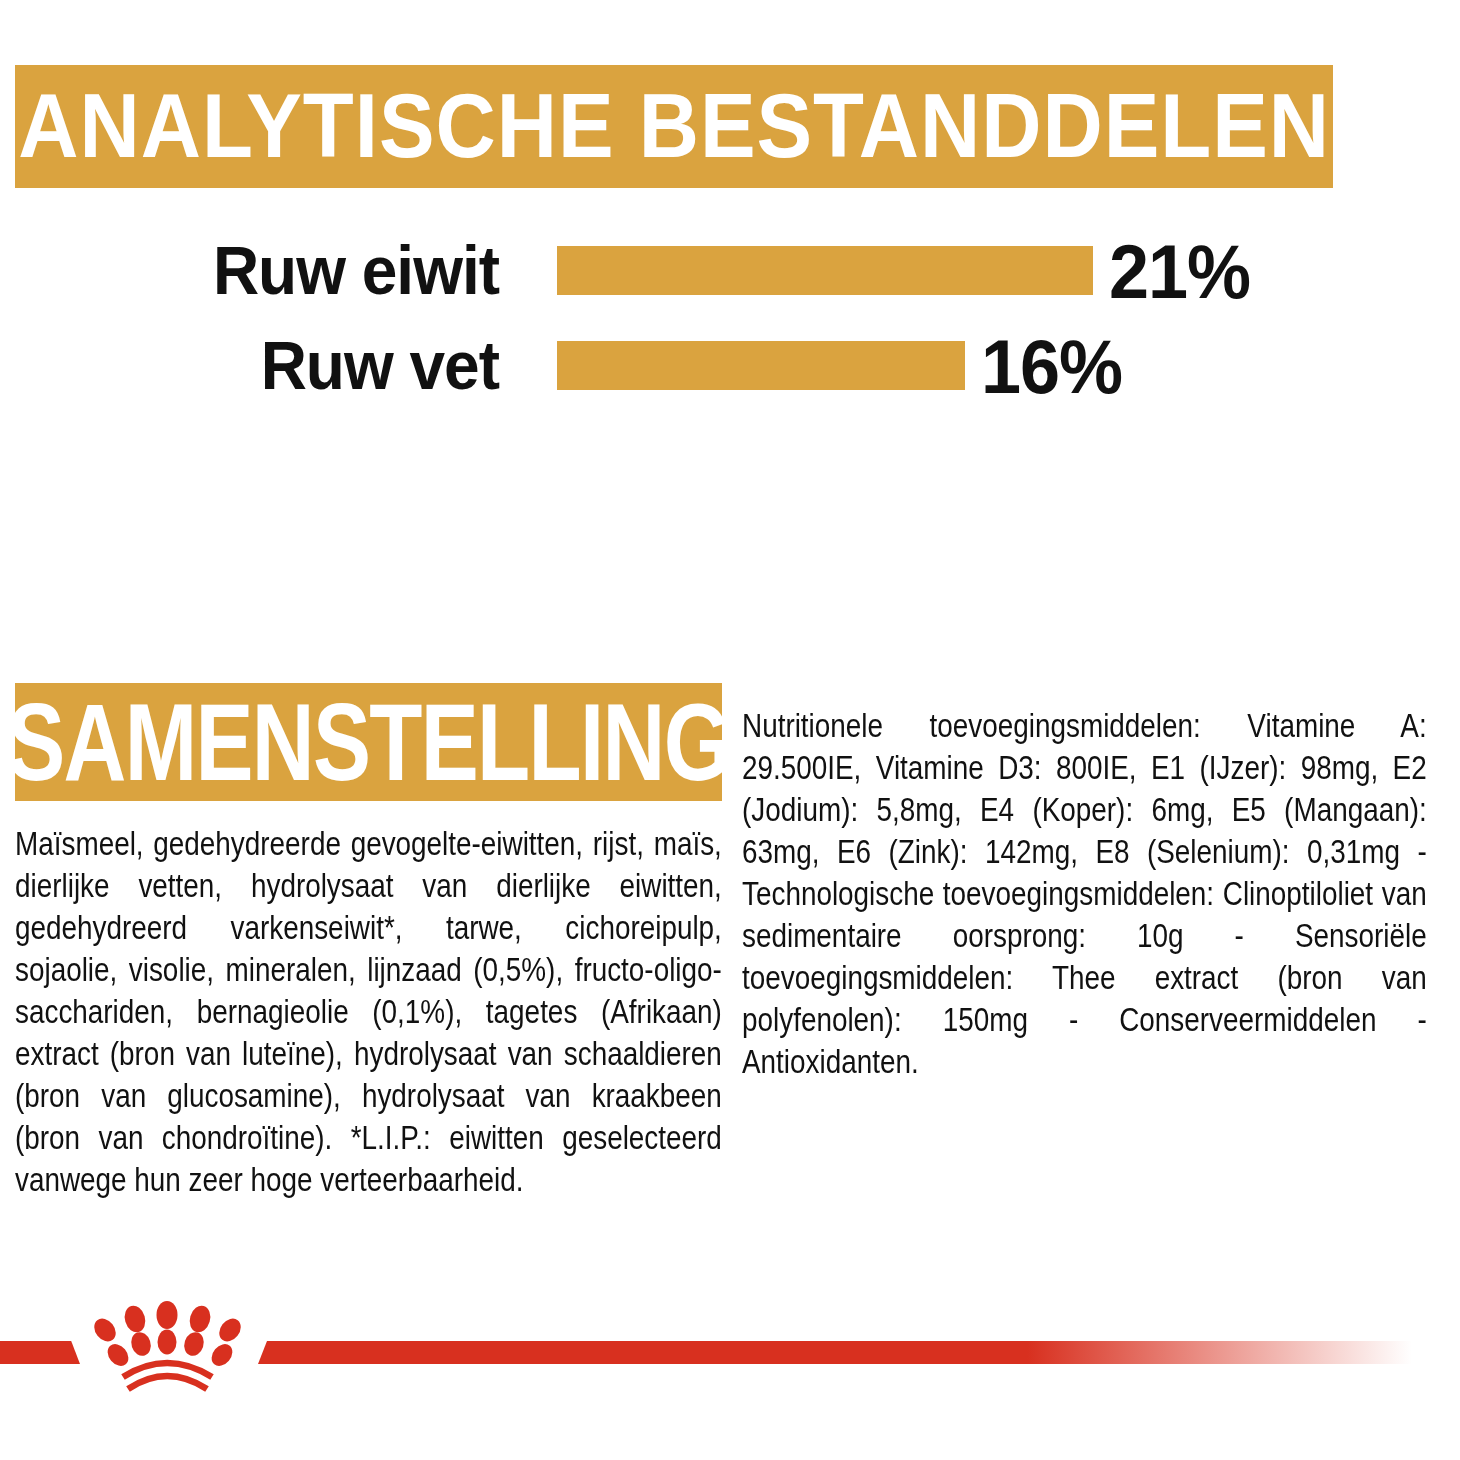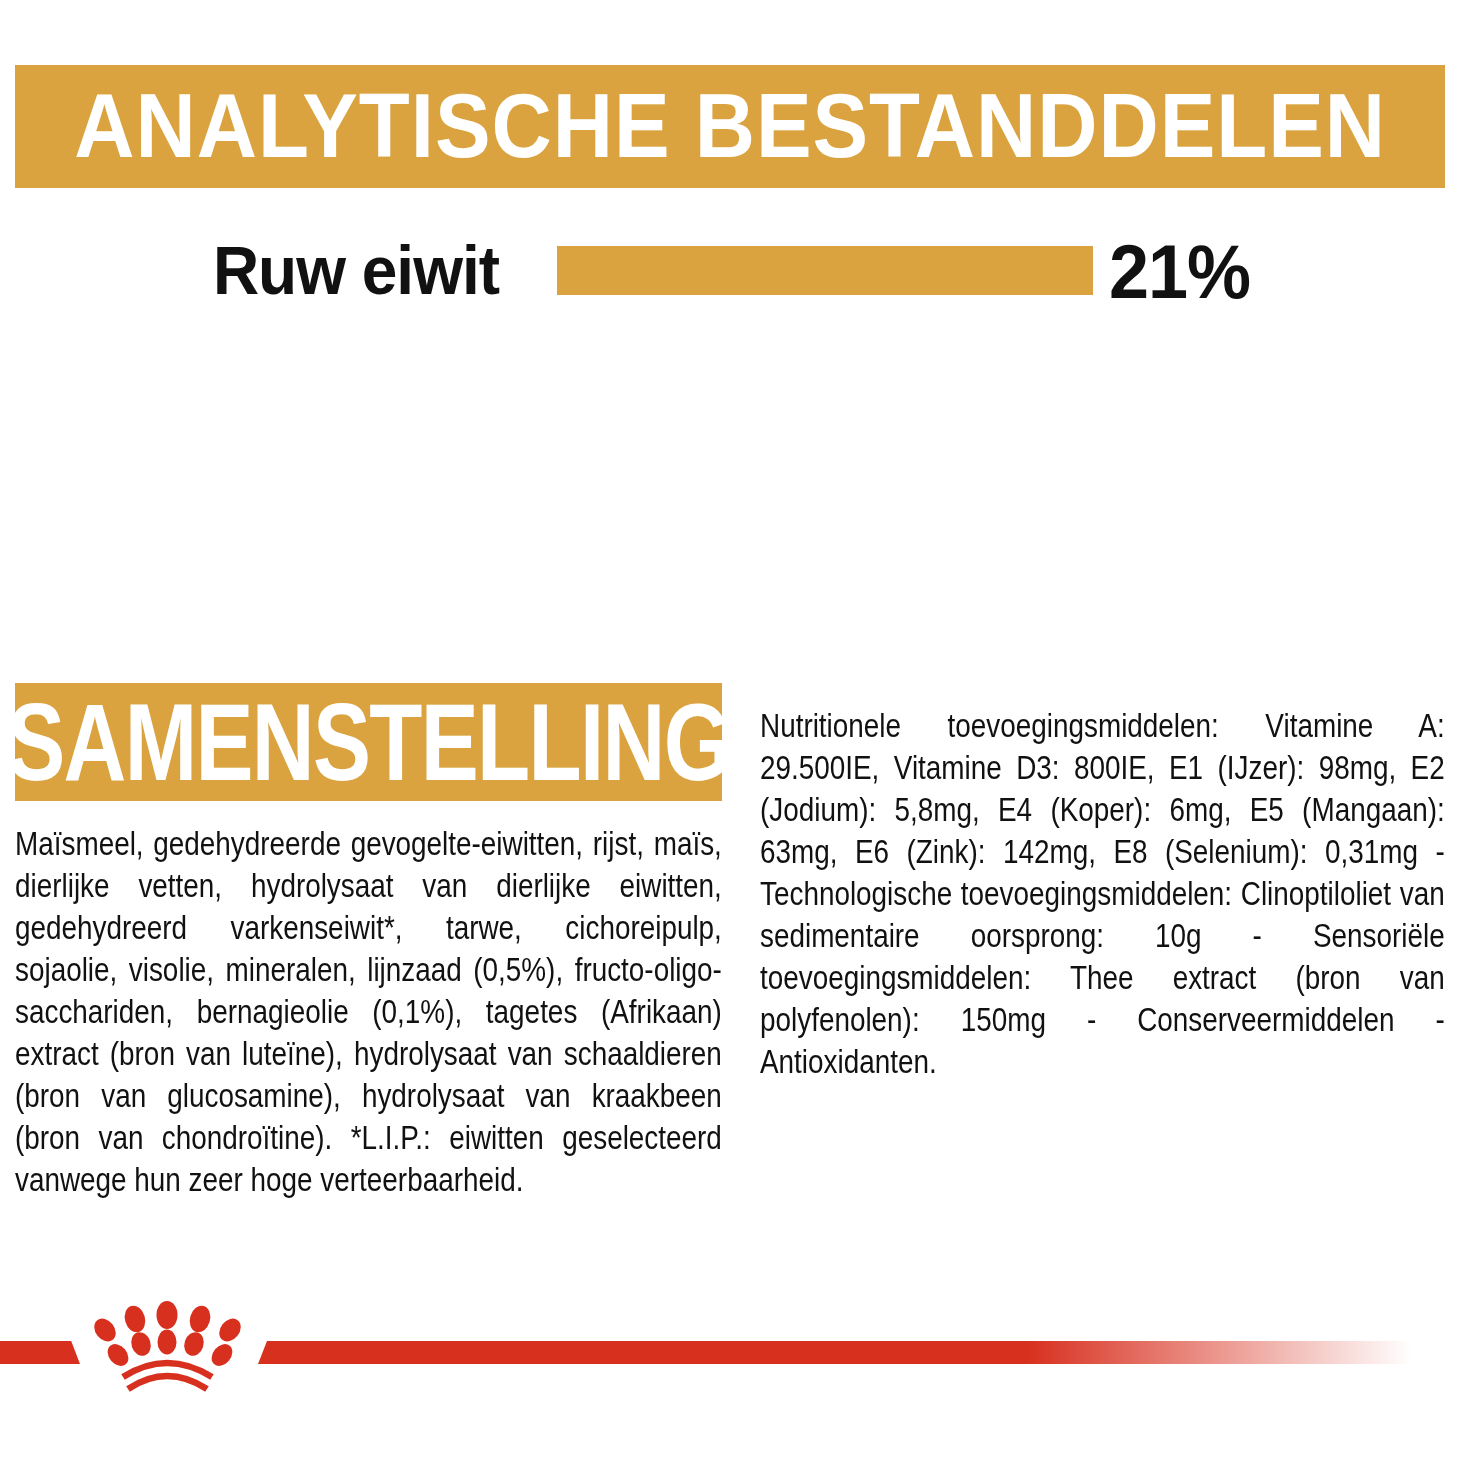--- a/index.html
+++ b/index.html
@@ -3,35 +3,35 @@
 <meta charset="utf-8">
 <style>
   html,body{margin:0;padding:0;background:#fff;}
   .page{position:relative;width:1460px;height:1460px;background:#fff;overflow:hidden;
         font-family:"Liberation Sans",sans-serif;color:var(--text,#111);}
   :root{--gold:#DAA33F;--red:#D8301F;--text:#111111;}
 
   
   .banner{background:var(--gold);display:flex;align-items:center;justify-content:center;}
   .banner-text{color:#fff;font-weight:bold;white-space:nowrap;}
-  .main-banner{position:absolute;left:15px;top:65px;width:1430px;height:123px;}
+  .main-banner{position:absolute;left:15px;top:65px;width:1318px;height:123px;}
   .main-banner .banner-text{font-size:86px;letter-spacing:1px;transform:scale(0.97,1.05);}
 
   
   .chart{position:absolute;left:0;top:246px;width:1460px;}
   .chart-row{display:flex;align-items:center;height:49px;margin-bottom:46px;}
   .chart-cat{flex:0 0 557px;box-sizing:border-box;text-align:right;padding-right:58px;
              font-weight:bold;font-size:64px;letter-spacing:-1px;color:var(--text);
              transform:scaleY(1.06);white-space:nowrap;}
   .chart-bar{height:49px;background:var(--gold);flex:0 0 auto;}
   .chart-val{font-weight:bold;font-size:72px;letter-spacing:-1px;color:var(--text);
              margin-left:16px;transform:scaleY(1.06);white-space:nowrap;}
 
   
-  .columns{position:absolute;left:15px;top:683px;width:1430px;display:flex;gap:38px;}
+  .columns{position:absolute;left:15px;top:683px;width:1430px;display:flex;gap:20px;}
   .col{display:block;}
   .col-l{width:707px;}
   .col-r{width:685px;}
   .col-banner{height:118px;position:relative;}
   .t-sam{font-size:106px;letter-spacing:-2px;transform:scale(0.82,1.03);}
   .t-toe{position:absolute;left:6px;top:50%;transform:translateY(-50%) scale(0.60,1.03);
          transform-origin:left center;font-size:88px;}
   .t-kg{position:absolute;right:0;top:42px;color:#fff;font-weight:bold;font-size:42px;
         transform:scaleX(0.8);transform-origin:right center;white-space:nowrap;}
   .body{margin:21px 0 0 0;font-size:34px;line-height:42px;color:var(--text);
@@ -54,20 +54,25 @@
 
   <div class="banner main-banner">
     <span class="banner-text">ANALYTISCHE BESTANDDELEN</span>
   </div>
 
   <div class="chart" id="chart">
       <div class="chart-row">
         <span class="chart-cat">Ruw eiwit</span>
         <div class="chart-bar" style="width: 536px; background: rgb(218, 163, 63);"></div>
         <span class="chart-val">21%</span>
+      </div>
+      <div class="chart-row">
+        <span class="chart-cat">Ruw vet</span>
+        <div class="chart-bar" style="width: 408px; background: rgb(218, 163, 63);"></div>
+        <span class="chart-val">16%</span>
       </div>
     </div>
 
   <div class="columns">
     <div class="col col-l">
       <div class="banner col-banner">
         <span class="banner-text t-sam">SAMENSTELLING</span>
       </div>
       <p class="body body-l">Maïsmeel, gedehydreerde gevogelte-eiwitten, rijst, maïs, dierlijke vetten, hydrolysaat van dierlijke eiwitten, gedehydreerd varkenseiwit*, tarwe, cichoreipulp, sojaolie, visolie, mineralen, lijnzaad (0,5%), fructo-oligo-sacchariden, bernagieolie (0,1%), tagetes (Afrikaan) extract (bron van luteïne), hydrolysaat van schaaldieren (bron van glucosamine), hydrolysaat van kraakbeen (bron van chondroïtine). *L.I.P.: eiwitten geselecteerd vanwege hun zeer hoge verteerbaarheid.</p>
     </div>

